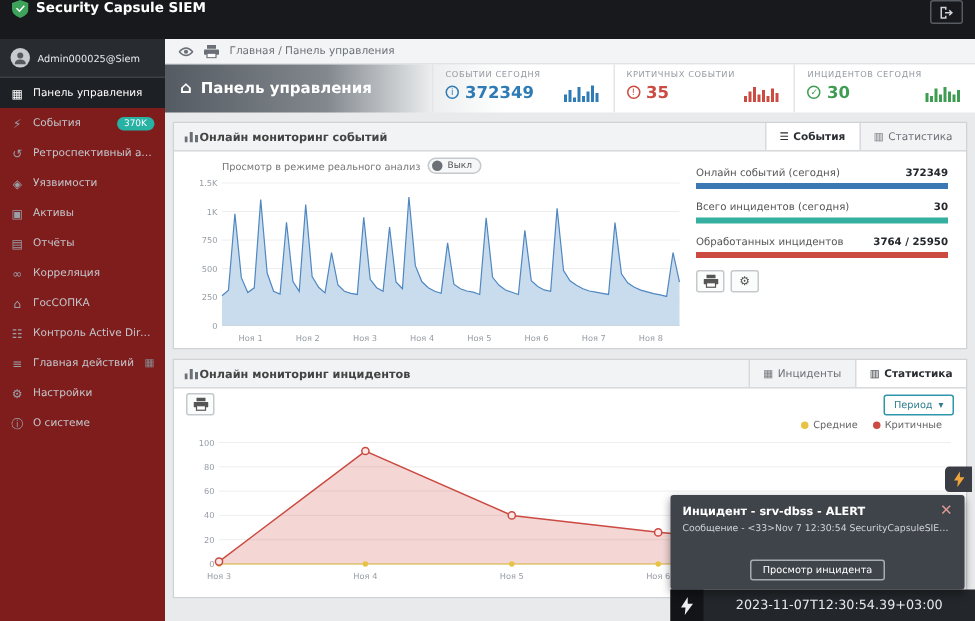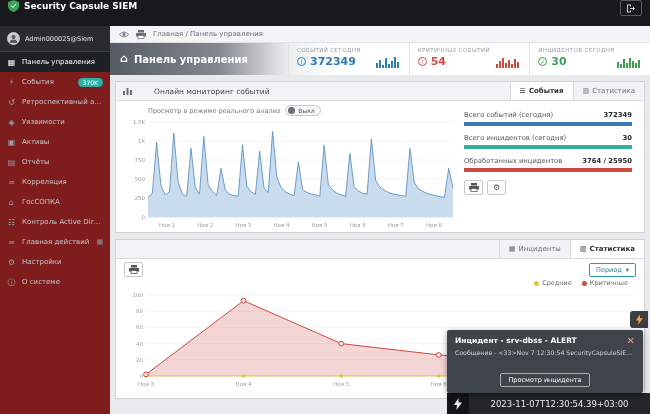--- a/index.html
+++ b/index.html
@@ -33,21 +33,21 @@
 .stat{flex:1;padding:4px 8px 2px;border-left:1px solid #e3e5e7;min-width:0;}
 .stat-label{font-size:5.5px;color:#959ba2;letter-spacing:.4px;white-space:nowrap;overflow:hidden;}
 .stat-row{display:flex;align-items:center;gap:4px;margin-top:2px;}
 .staticon{width:9px;height:9px;border-radius:50%;border:1px solid;font-size:6px;display:flex;align-items:center;justify-content:center;flex:none;}
 .stat-num{font-size:11px;font-weight:bold;}
 .spark{margin-left:auto;display:flex;align-items:flex-end;gap:1px;height:12px;padding-right:2px;}
 .spark i{display:block;width:2px;}
 
 .panel{margin:6px 5px 0;background:#fff;border:1px solid #d0d3d6;}
 .phead{height:19px;background:#f2f3f4;border-bottom:1px solid #d8dadc;display:flex;align-items:center;padding-left:7px;}
-.ptitle{display:flex;align-items:center;gap:22px;font-size:7.5px;color:#444;}
+.ptitle{display:flex;align-items:center;gap:1px;font-size:7.5px;color:#444;font-weight:bold;}
 .tabs{margin-left:auto;display:flex;height:100%;}
 .tab{display:flex;align-items:center;gap:3px;padding:0 9px;font-size:7px;color:#6b7077;border-left:1px solid #d8dadc;cursor:pointer;}
 .tab.active{background:#fff;color:#2b2e33;font-weight:bold;}
 .ticon{font-size:7px;}
 .events-body{display:flex;height:131px;}
 .chart-col{flex:1;padding:3px 2px 0 6px;min-width:0;}
 .rt-row{display:flex;align-items:center;gap:5px;margin:1px 0 0 26px;font-size:6.5px;color:#777;}
 .toggle{display:flex;align-items:center;gap:3px;border:1px solid #c6c9cc;border-radius:7px;background:#f6f7f8;padding:1px 5px 1px 2px;font-size:6px;color:#555;cursor:pointer;}
 .knob{width:7px;height:7px;border-radius:50%;background:#6b7077;}
 .summary-col{width:186px;padding:10px 12px 0 6px;flex:none;}
@@ -206,21 +206,21 @@
               <i style="height:7px;background:#2e7bb5"></i>
               <i style="height:11px;background:#2e7bb5"></i>
               <i style="height:6px;background:#2e7bb5"></i>
             </span>
           </div>
         </div>
         <div class="stat">
           <div class="stat-label">КРИТИЧНЫХ СОБЫТИЙ</div>
           <div class="stat-row">
             <span class="staticon" style="color:#cb4a42;border-color:#cb4a42">!</span>
-            <span class="stat-num" style="color:#cb4a42">54</span>
+            <span class="stat-num" style="color:#cb4a42">35</span>
             <span class="spark">
               <i style="height:4px;background:#cb4a42"></i>
               <i style="height:7px;background:#cb4a42"></i>
               <i style="height:10px;background:#cb4a42"></i>
               <i style="height:5px;background:#cb4a42"></i>
               <i style="height:8px;background:#cb4a42"></i>
               <i style="height:4px;background:#cb4a42"></i>
               <i style="height:9px;background:#cb4a42"></i>
               <i style="height:6px;background:#cb4a42"></i>
             </span>
@@ -298,21 +298,21 @@
             <text x="197.5625" y="111" text-anchor="middle" font-size="5.5" fill="#979da4">Ноя 5</text>
             <text x="235.6875" y="111" text-anchor="middle" font-size="5.5" fill="#979da4">Ноя 6</text>
             <text x="273.8125" y="111" text-anchor="middle" font-size="5.5" fill="#979da4">Ноя 7</text>
             <text x="311.9375" y="111" text-anchor="middle" font-size="5.5" fill="#979da4">Ноя 8</text>
           </svg>
       </div>
       <div class="summary-col">
         <div id="events-summary">
             <div class="srow">
               <div class="srow-top">
-                <span>Всего событий (сегодня)</span>
+                <span>Онлайн событий (сегодня)</span>
                 <span class="sval">372349</span>
               </div>
               <div class="sbar">
                 <i style="width:100%;background:#3c78b4"></i>
               </div>
             </div>
             <div class="srow">
               <div class="srow-top">
                 <span>Всего инцидентов (сегодня)</span>
                 <span class="sval">30</span>
@@ -342,20 +342,28 @@
           <button class="sq-btn">
             <span>⚙</span>
           </button>
         </div>
       </div>
     </div>
   </div>
 
   <div class="panel" style="height:160px;">
     <div class="phead">
+      <span class="ptitle">
+        <svg width="9" height="8" viewBox="0 0 9 8">
+            <rect x="0" y="4" width="2" height="4" fill="#6b7077"></rect>
+            <rect x="3.5" y="1" width="2" height="7" fill="#6b7077"></rect>
+            <rect x="7" y="3" width="2" height="5" fill="#6b7077"></rect>
+          </svg>
+        <span>Онлайн мониторинг инцидентов</span>
+      </span>
       <div class="tabs" id="incidents-tabs">
           <div class="tab">
             <span class="ticon">▦</span>
             <span>Инциденты</span>
           </div>
           <div class="tab active">
             <span class="ticon">▥</span>
             <span>Статистика</span>
           </div>
         </div>

